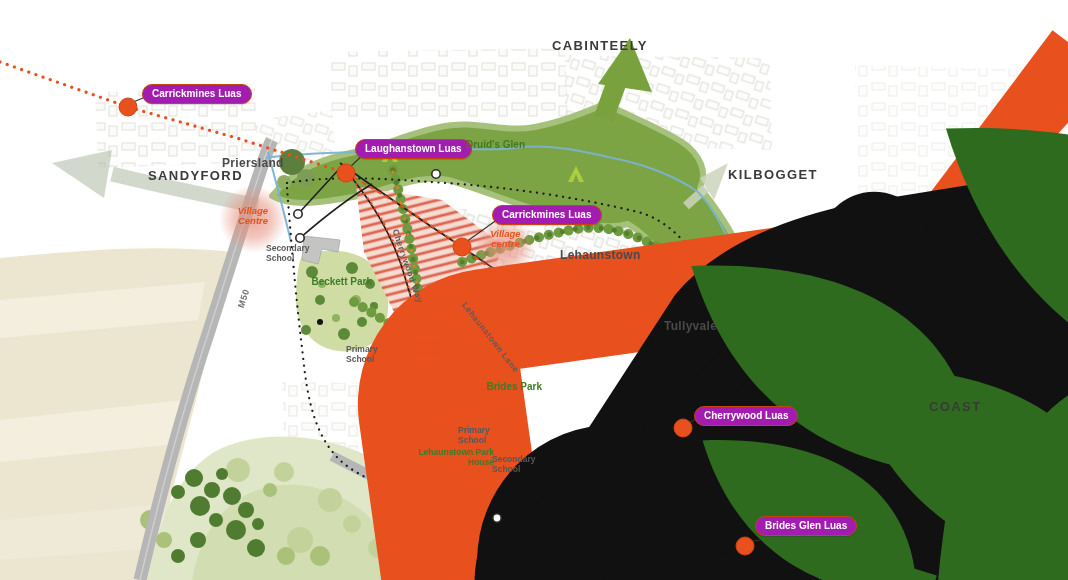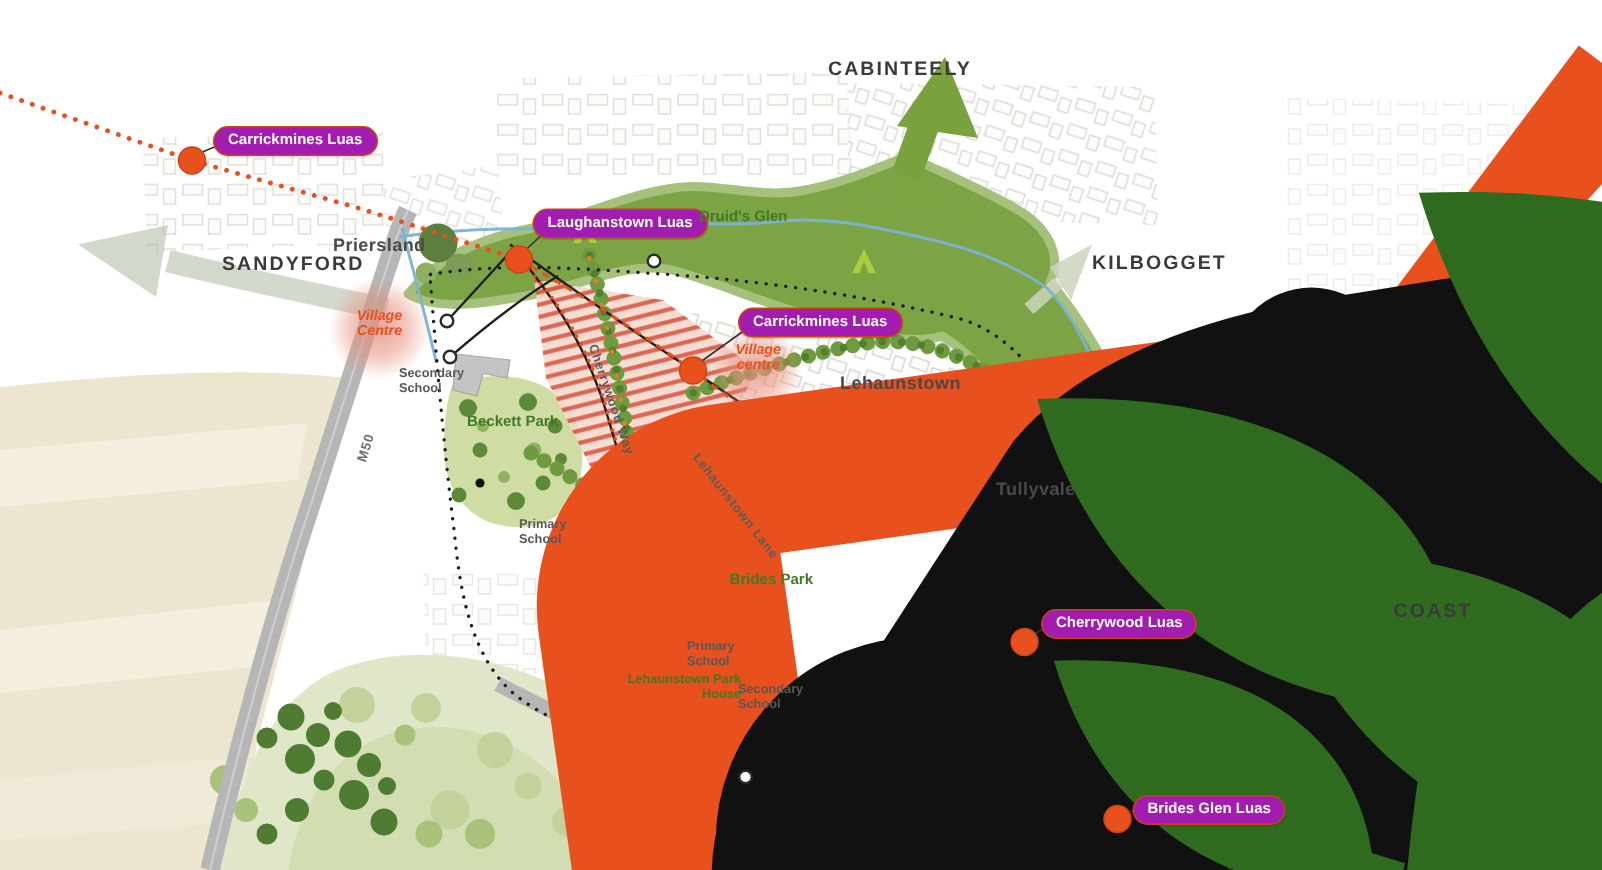--- a/index.html
+++ b/index.html
@@ -357,21 +357,21 @@
     <circle cx="462" cy="247" r="9"></circle>
     <circle cx="683" cy="428" r="9"></circle>
     <circle cx="745" cy="546" r="9"></circle>
   </g>
 </svg>
 
 <div class="badge" style="left:142px;top:84px">Carrickmines Luas</div>
 <div class="badge" style="left:355px;top:139px">Laughanstown Luas</div>
 <div class="badge" style="left:492px;top:205px">Carrickmines Luas</div>
 <div class="badge" style="left:694px;top:406px">Cherrywood Luas</div>
-<div class="badge" style="left:755px;top:530px">Brides Glen Luas</div>
+<div class="badge" style="left:755px;top:516px">Brides Glen Luas</div>
 
 <div class="lbl district" style="left:148px;top:168px">SANDYFORD</div>
 <div class="lbl district" style="left:552px;top:38px">CABINTEELY</div>
 <div class="lbl district" style="left:728px;top:167px">KILBOGGET</div>
 <div class="lbl district" style="left:929px;top:399px">COAST</div>
 
 <div class="lbl place" style="left:222px;top:156px">Priersland</div>
 <div class="lbl place" style="left:560px;top:248px">Lehaunstown</div>
 <div class="lbl place" style="left:664px;top:319px">Tullyvale</div>
 

